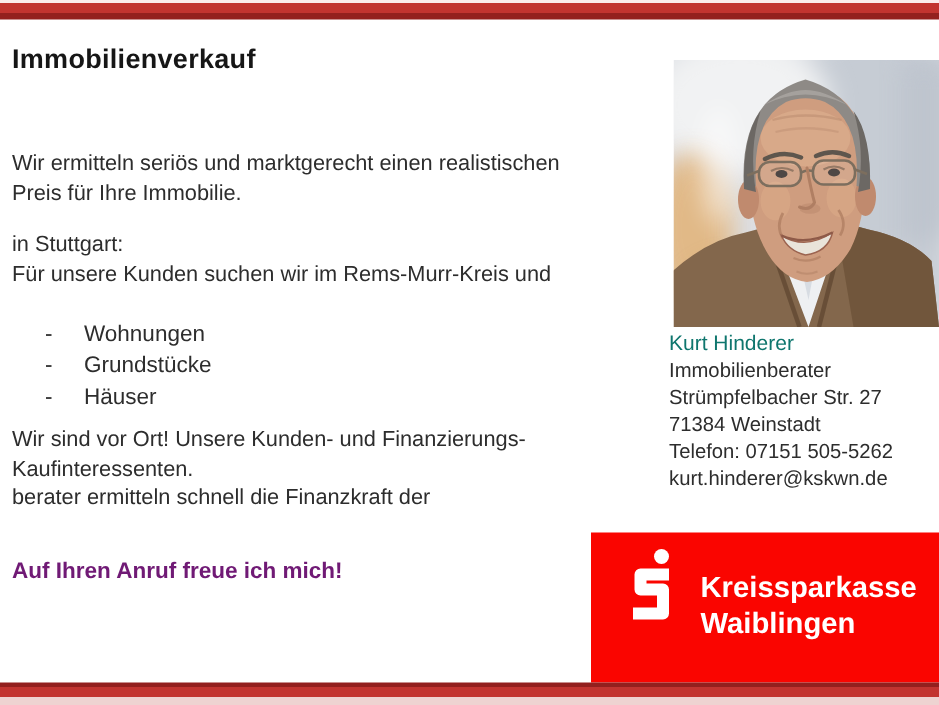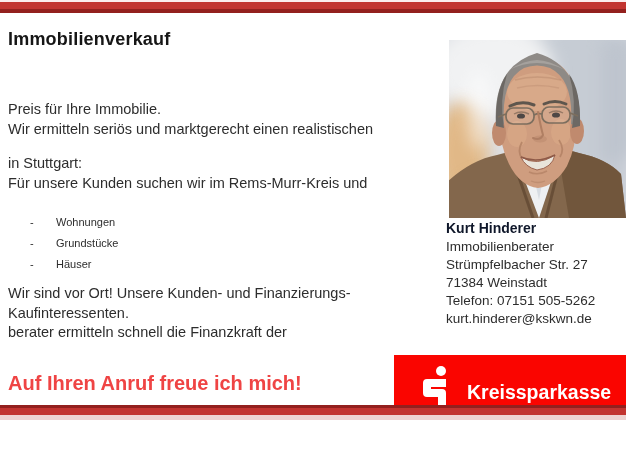--- a/index.html
+++ b/index.html
@@ -1,73 +1,73 @@
 <!DOCTYPE html>
 <html><head>
 <meta charset="utf-8">
 <style>
   html,body{margin:0;padding:0;background:#ffffff;}
   .page{
-    position:relative;width:626px;height:420px;background:#ffffff;overflow:hidden;
+    position:relative;width:626px;height:470px;background:#ffffff;overflow:hidden;
     font-family:"Liberation Sans",sans-serif;color:#2d2d2d;
   }
   .top-bar{
     position:absolute;top:0;left:0;width:626px;height:13px;
     background:linear-gradient(180deg,#fbecec 0,#fbecec 2px,#c23430 2px,#c23430 9px,#93201e 9px,#93201e 13px);
   }
   .bottom-bar{
     position:absolute;bottom:0;left:0;width:626px;height:15px;
     background:linear-gradient(180deg,#93201e 0,#93201e 3px,#c23430 3px,#c23430 10px,#eed3d1 10px,#eed3d1 15px);
   }
   .title{
     position:absolute;left:8px;top:29px;margin:0;
     font-size:18px;font-weight:bold;color:#161616;white-space:nowrap;letter-spacing:.2px;
   }
   .para{position:absolute;left:8px;font-size:14.5px;}
   .para .line{white-space:nowrap;}
   .p1{top:99px;line-height:20px;}
   .p2{top:154px;line-height:19.5px;}
-  .list{position:absolute;left:8px;top:212px;font-size:11px;line-height:21px;}
+  .list{position:absolute;left:8px;top:212px;font-size:15px;line-height:21px;}
   .list-row{white-space:nowrap;}
   .list-row .dash{display:inline-block;margin-left:22px;width:26px;}
   .p3{top:284px;line-height:19.5px;}
   .closing{
     position:absolute;left:8px;top:372px;
-    font-size:20px;font-weight:bold;color:#ef4444;white-space:nowrap;
+    font-size:15px;font-weight:bold;color:#701a75;white-space:nowrap;
   }
   .photo{
     position:absolute;left:449px;top:40px;width:177px;height:178px;overflow:hidden;
   }
   .contact{
     position:absolute;left:446px;top:219px;font-size:13.5px;line-height:18px;color:#2d2d2d;
   }
   .contact div{white-space:nowrap;}
-  .contact .name{font-size:14px;font-weight:bold;color:#0f172a;margin-bottom:1px;}
+  .contact .name{font-size:14px;font-weight:normal;color:#0f766e;margin-bottom:1px;}
   .logo-box{
     position:absolute;left:394px;top:355px;width:243px;height:100px;
     background:#fa0500;display:flex;align-items:flex-start;
   }
   .s-icon{margin-left:24px;margin-top:10px;flex:0 0 auto;}
   .brand-text{
     margin-left:17px;margin-top:26px;color:#ffffff;font-weight:bold;
     font-size:19.5px;line-height:23.5px;white-space:nowrap;
   }
 </style>
 </head>
 <body>
 
 <div class="page">
 
   <div class="top-bar"></div>
 
   <h1 class="title">Immobilienverkauf</h1>
 
   <div class="para p1">
+    <div class="line">Wir ermitteln seriös und marktgerecht einen realistischen</div>
     <div class="line">Preis für Ihre Immobilie.</div>
-    <div class="line">Wir ermitteln seriös und marktgerecht einen realistischen</div>
   </div>
 
   <div class="para p2">
     <div class="line">in Stuttgart:</div>
     <div class="line">Für unsere Kunden suchen wir im Rems-Murr-Kreis und</div>
   </div>
 
   <div class="list">
     <div class="list-row">
       <span class="dash">-</span><span>Wohnungen</span>

